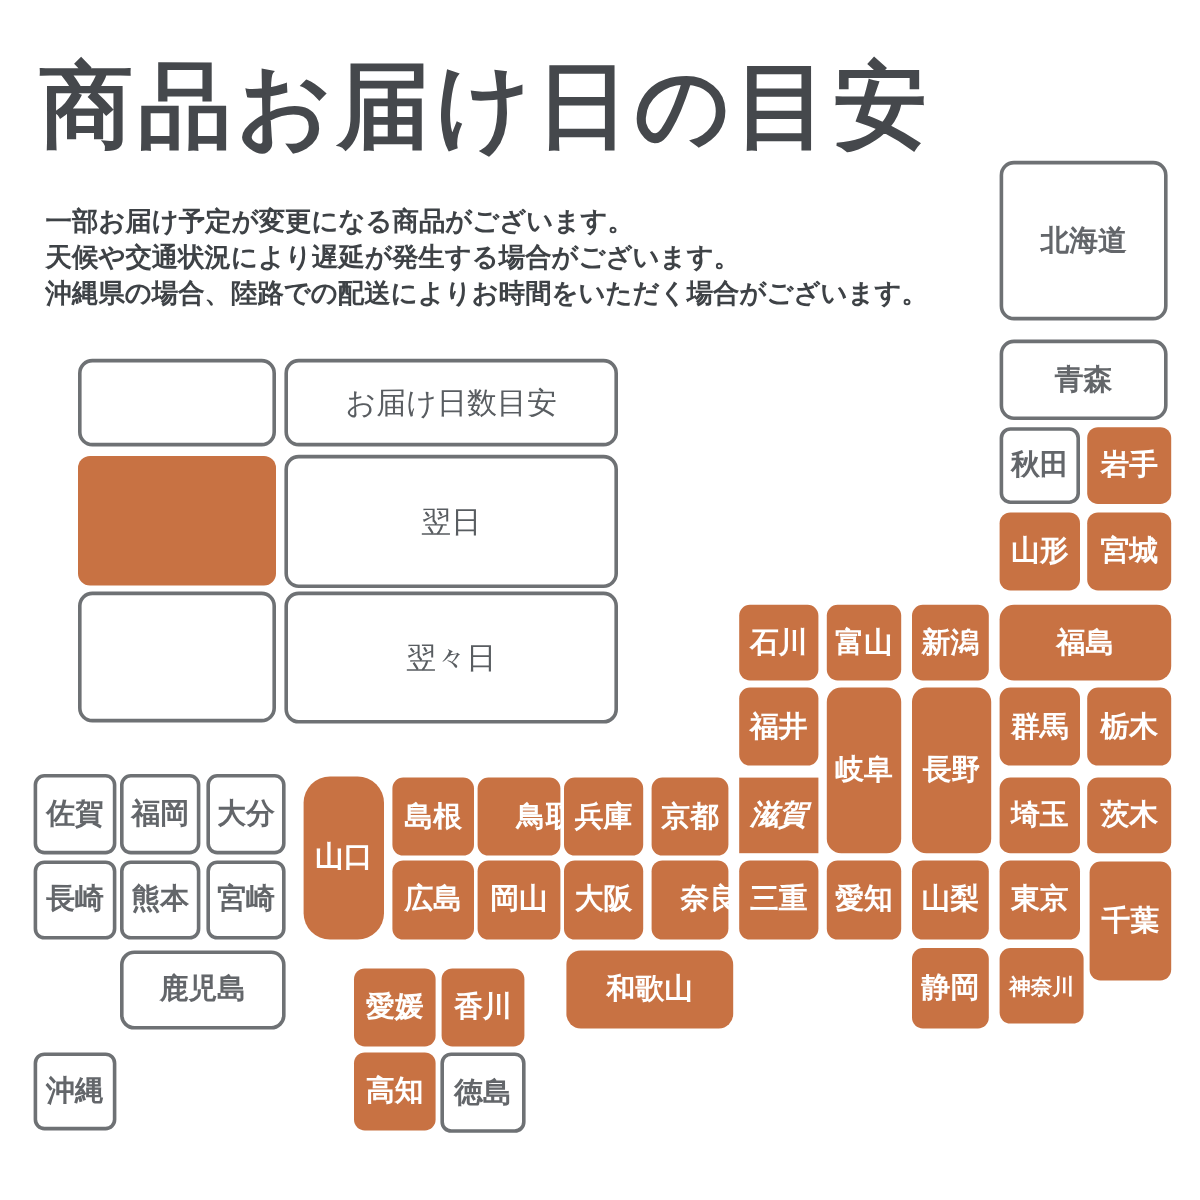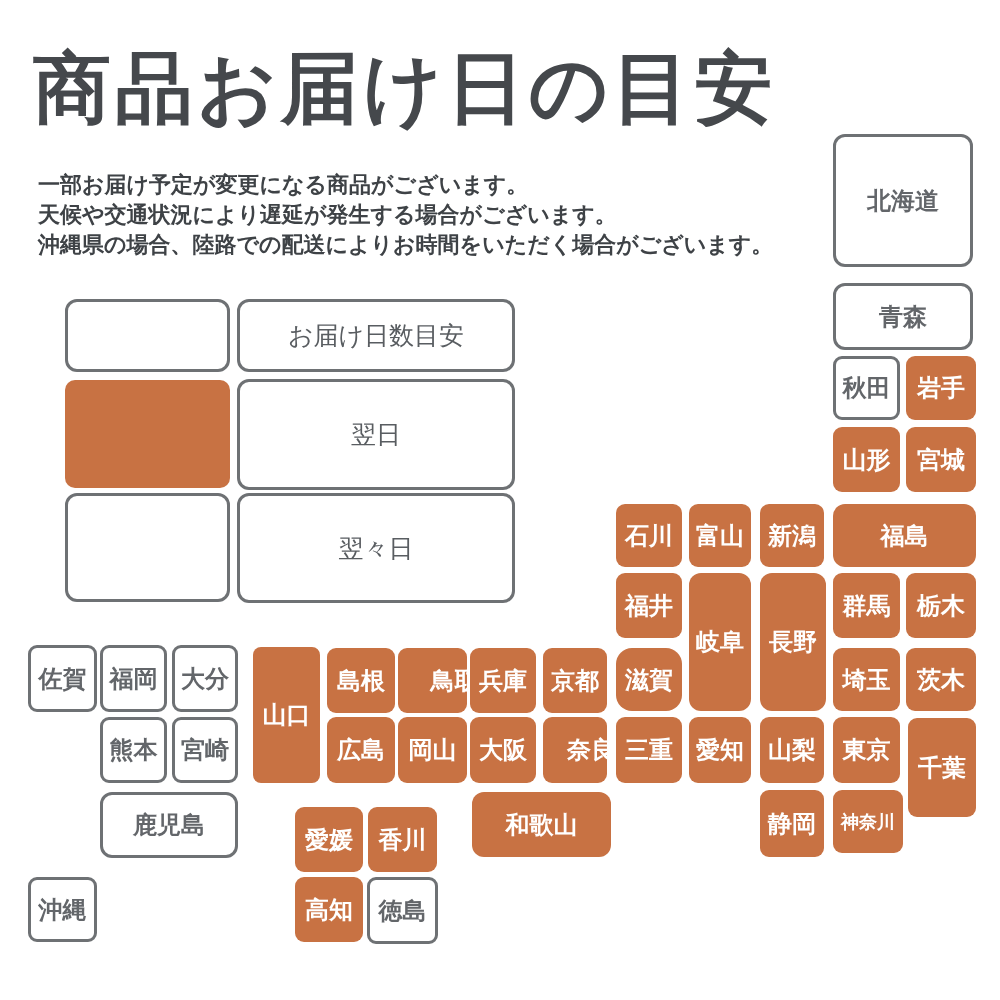--- a/index.html
+++ b/index.html
@@ -110,53 +110,56 @@
       </div>
       <div class="tile next-day" style="left: 760px; top: 573px; width: 66px; height: 138px; border-radius: 12px; align-items: center;">
         <span>長野</span>
       </div>
       <div class="tile next-day" style="left: 833px; top: 573px; width: 67px; height: 65px; border-radius: 9px;">
         <span>群馬</span>
       </div>
       <div class="tile next-day" style="left: 906px; top: 573px; width: 70px; height: 65px; border-radius: 9px;">
         <span>栃木</span>
       </div>
-      <div class="tile next-day" style="left: 616px; top: 648px; width: 66px; height: 63px; border-radius: 16px;">
+      <div class="tile next-day" style="left: 616px; top: 648px; width: 66px; height: 63px; border-radius: 0; font-style: italic;">
         <span>滋賀</span>
       </div>
       <div class="tile next-day" style="left: 833px; top: 648px; width: 67px; height: 63px; border-radius: 9px;">
         <span>埼玉</span>
       </div>
       <div class="tile next-day" style="left: 906px; top: 648px; width: 70px; height: 63px; border-radius: 9px;">
         <span>茨木</span>
       </div>
       <div class="tile two-days" style="left: 28px; top: 645px; width: 69px; height: 67px; border-radius: 9px;">
         <span>佐賀</span>
       </div>
       <div class="tile two-days" style="left: 100px; top: 645px; width: 67px; height: 67px; border-radius: 9px;">
         <span>福岡</span>
       </div>
       <div class="tile two-days" style="left: 172px; top: 645px; width: 66px; height: 67px; border-radius: 9px;">
         <span>大分</span>
       </div>
-      <div class="tile next-day" style="left: 253px; top: 647px; width: 67px; height: 136px; border-radius: 8px;">
+      <div class="tile next-day" style="left: 253px; top: 647px; width: 67px; height: 136px; border-radius: 22px;">
         <span>山口</span>
       </div>
       <div class="tile next-day" style="left: 327px; top: 648px; width: 68px; height: 65px; border-radius: 9px;">
         <span>島根</span>
       </div>
       <div class="tile next-day" style="left: 398px; top: 648px; width: 69px; height: 65px; border-radius: 9px; padding-left: 44px;">
         <span>鳥取</span>
       </div>
       <div class="tile next-day" style="left: 543px; top: 648px; width: 64px; height: 65px; border-radius: 9px;">
         <span>京都</span>
       </div>
       <div class="tile next-day" style="left: 470px; top: 648px; width: 66px; height: 65px; border-radius: 9px;">
         <span>兵庫</span>
       </div>
+      <div class="tile two-days" style="left: 28px; top: 717px; width: 69px; height: 66px; border-radius: 9px;">
+        <span>長崎</span>
+      </div>
       <div class="tile two-days" style="left: 100px; top: 717px; width: 67px; height: 66px; border-radius: 9px;">
         <span>熊本</span>
       </div>
       <div class="tile two-days" style="left: 172px; top: 717px; width: 66px; height: 66px; border-radius: 9px;">
         <span>宮崎</span>
       </div>
       <div class="tile next-day" style="left: 327px; top: 717px; width: 68px; height: 66px; border-radius: 9px;">
         <span>広島</span>
       </div>
       <div class="tile next-day" style="left: 398px; top: 717px; width: 69px; height: 66px; border-radius: 9px;">

